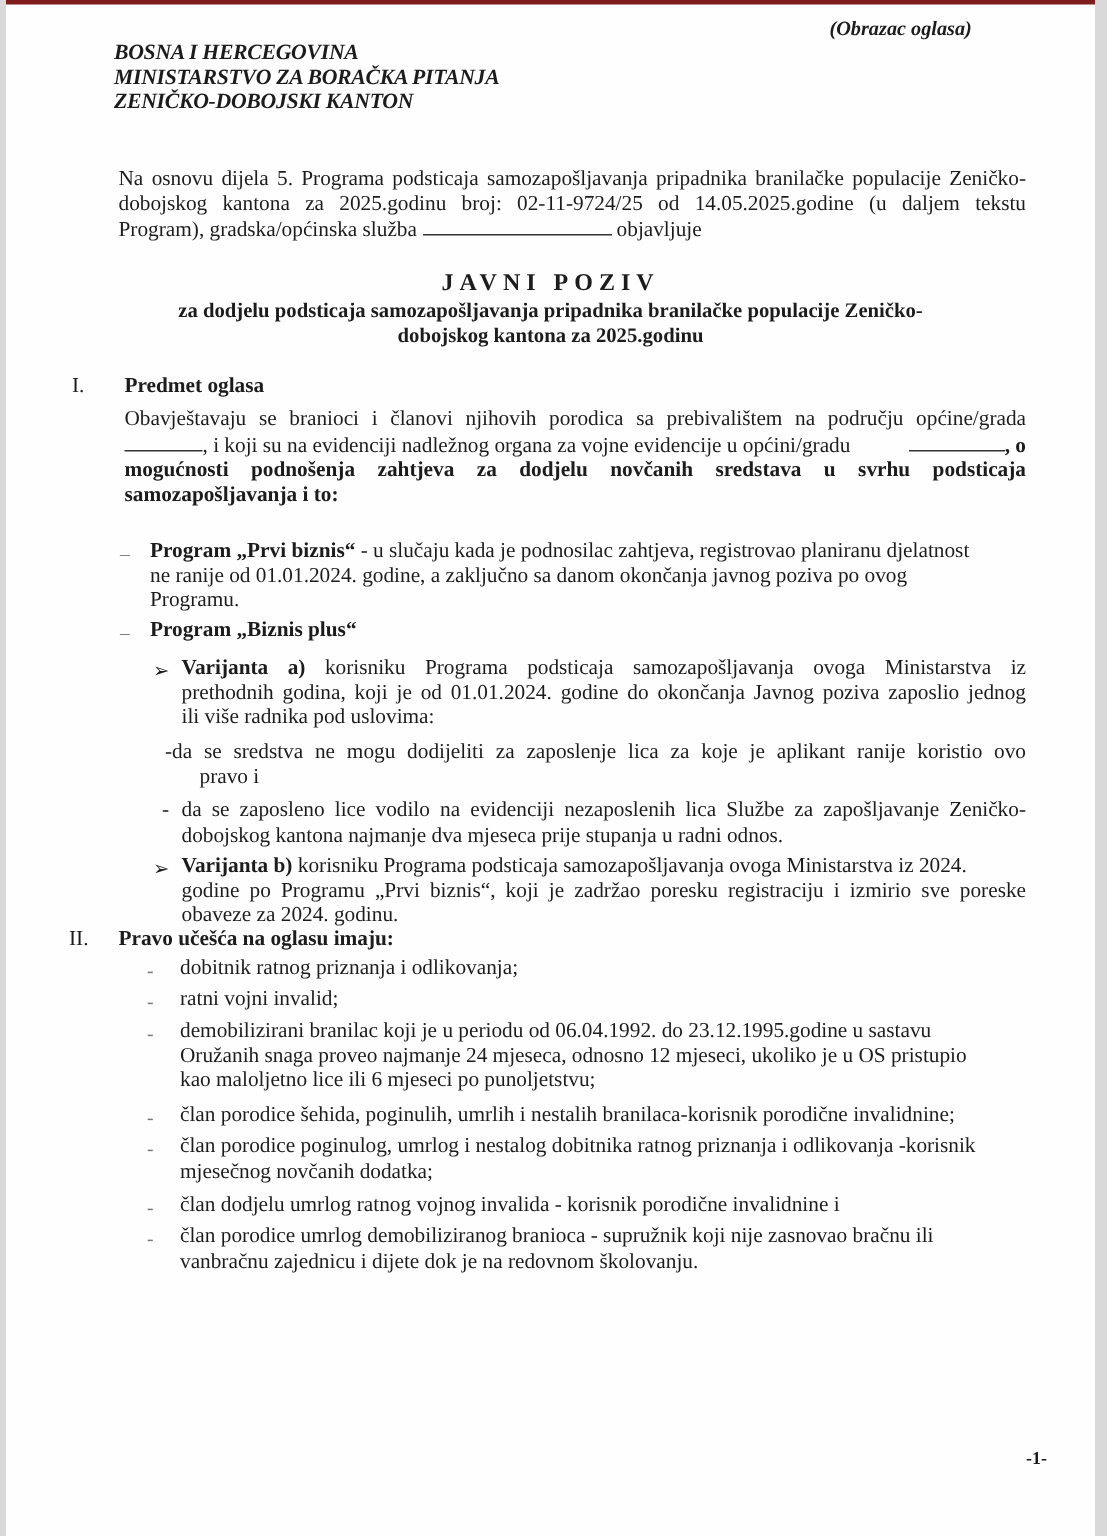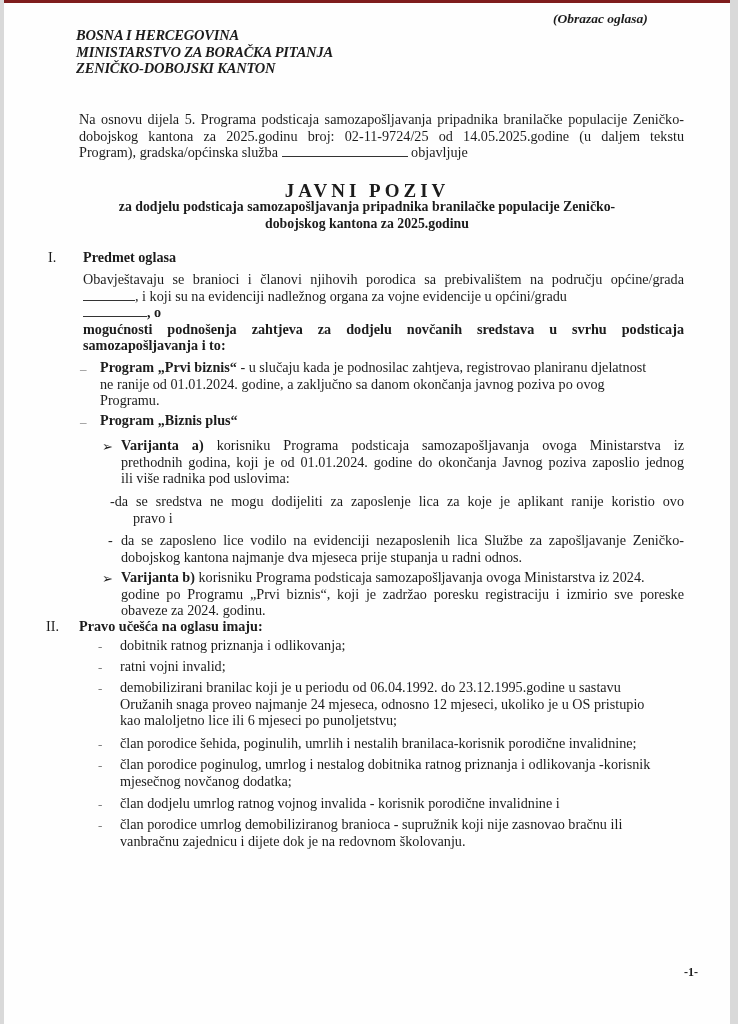--- a/index.html
+++ b/index.html
@@ -16,21 +16,21 @@
     box-sizing: border-box;
   }
   .abs { position: absolute; white-space: nowrap; }
   .form-label { left: 549px; top: 8px; font-size: 13.5px; font-style: italic; font-weight: bold; }
   .header { left: 72px; top: 24px; font-size: 14.5px; font-style: italic; font-weight: bold; line-height: 16.5px; }
   .header div { letter-spacing: -0.2px; }
   .p { font-size: 14.2px; line-height: 16.5px; }
   .just { text-align: justify; text-align-last: justify; white-space: normal; }
   .intro { left: 75px; top: 108px; width: 605px; }
   .title { left: 0; width: 726px; text-align: center; font-weight: bold; }
-  .t1 { top: 177px; font-size: 19px; letter-spacing: 4px; }
+  .t1 { top: 177px; font-size: 16px; letter-spacing: 4px; }
   .t2 { top: 196px; font-size: 13.8px; line-height: 16.5px; }
   .sec { font-size: 14.2px; font-weight: bold; }
   .sec-num { font-weight: normal; }
   .blank { display: inline-block; border-bottom: 1px solid #333; height: 12px; vertical-align: baseline; }
   .bold { font-weight: bold; }
   .dash { position: absolute; color: #777; font-size: 13px; }
   .arrow { position: absolute; font-size: 13px; }
   .pagenum { left: 680px; top: 962px; font-size: 12px; font-weight: bold; }
 </style>
 </head>
@@ -62,21 +62,21 @@
     <div>dobojskog kantona za 2025.godinu</div>
   </div>
 
   <div class="abs sec" style="left:44px; top:246px;">
     <span class="sec-num">I.</span>
   </div>
   <div class="abs sec" style="left:79px; top:246px;">Predmet oglasa</div>
 
   <div class="abs p" style="left:79px; top:268px; width:601px;">
     <div class="just">Obavještavaju se branioci i članovi njihovih porodica sa prebivalištem na području općine/grada</div>
-    <div style="display:flex; justify-content:space-between;flex-direction:column;">
+    <div style="display:flex; justify-content:space-between;">
       <span><span class="blank" style="width:52px;"></span><span>, i koji su na evidenciji nadležnog organa za vojne evidencije u općini/gradu</span></span>
       <span><span class="blank" style="width:64px;"></span><span class="bold">, o</span></span>
     </div>
     <div class="just bold">mogućnosti podnošenja zahtjeva za dodjelu novčanih sredstava  u svrhu podsticaja</div>
     <div class="bold">samozapošljavanja i to:</div>
   </div>
 
   <span class="dash" style="left:76px; top:358px;">–</span>
   <div class="abs p" style="left:96px; top:356px;">
     <div><span class="bold">Program „Prvi biznis“</span><span> - u slučaju kada je podnosilac zahtjeva, registrovao planiranu djelatnost</span></div>
@@ -129,21 +129,21 @@
     <div>Oružanih snaga proveo najmanje 24 mjeseca, odnosno 12 mjeseci, ukoliko je u OS pristupio</div>
     <div>kao maloljetno lice ili 6 mjeseci po punoljetstvu;</div>
   </div>
 
   <span class="dash" style="left:94px; top:734px;">-</span>
   <div class="abs p" style="left:116px; top:732px;">član porodice šehida, poginulih, umrlih i nestalih branilaca-korisnik porodične invalidnine;</div>
 
   <span class="dash" style="left:94px; top:755px;">-</span>
   <div class="abs p" style="left:116px; top:753px;">
     <div>član porodice poginulog, umrlog i nestalog dobitnika ratnog priznanja i odlikovanja -korisnik</div>
-    <div>mjesečnog novčanog dodatka;</div>
+    <div>mjesečnog novčanih dodatka;</div>
   </div>
 
   <span class="dash" style="left:94px; top:794px;">-</span>
   <div class="abs p" style="left:116px; top:792px;">član dodjelu umrlog ratnog vojnog invalida - korisnik porodične invalidnine i</div>
 
   <span class="dash" style="left:94px; top:815px;">-</span>
   <div class="abs p" style="left:116px; top:813px;">
     <div>član porodice umrlog demobiliziranog branioca - supružnik koji nije zasnovao bračnu ili</div>
     <div>vanbračnu zajednicu i dijete dok je na redovnom školovanju.</div>
   </div>

